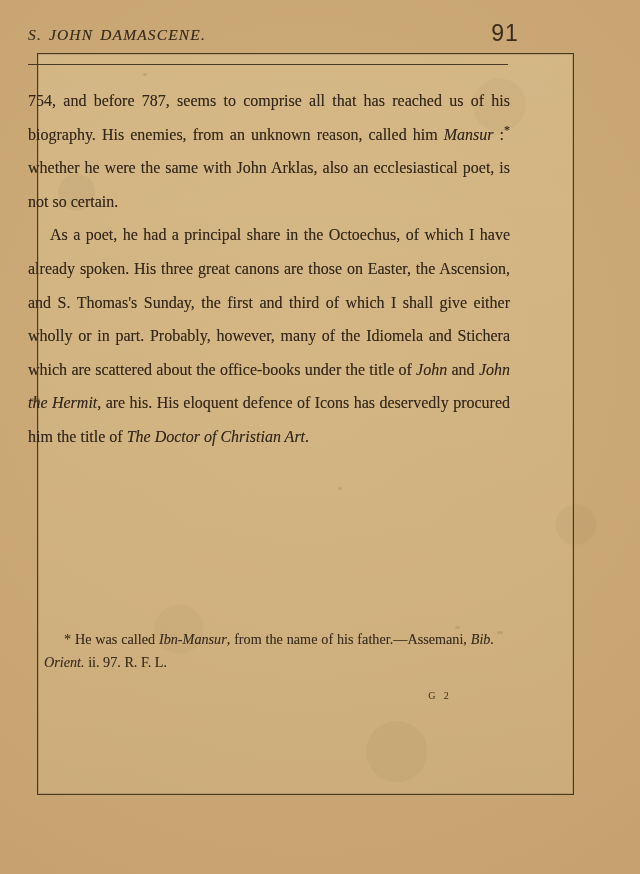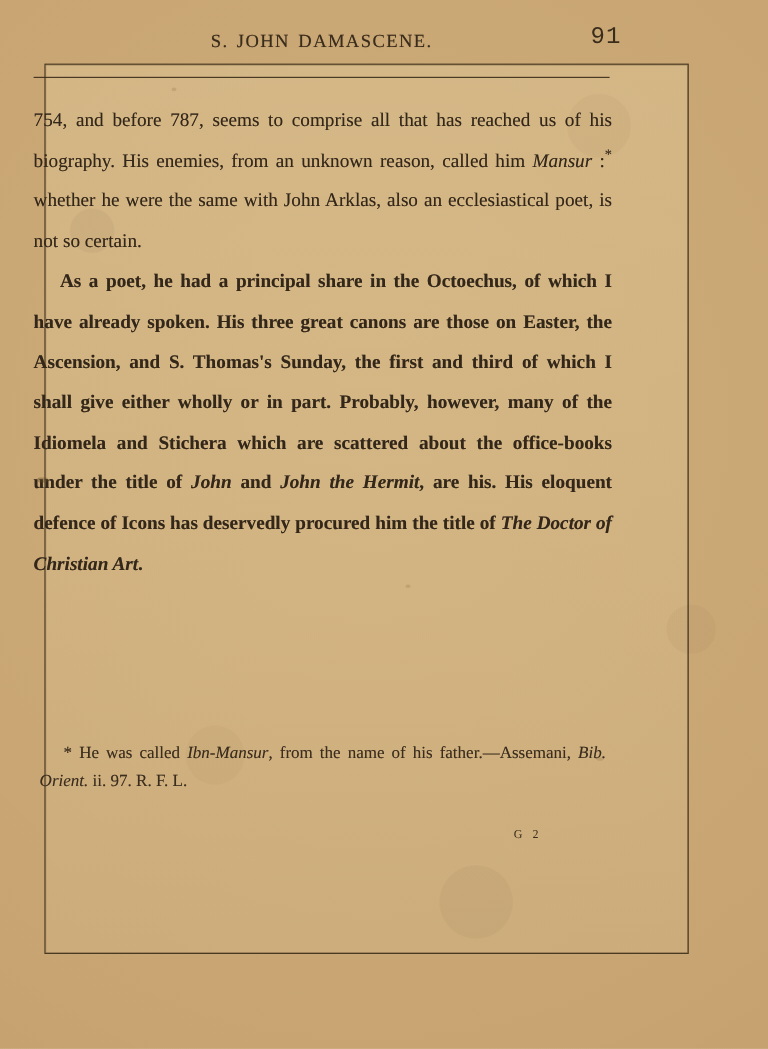--- a/index.html
+++ b/index.html
@@ -58,37 +58,38 @@
     position: absolute;
     left: 28px;
     top: 26px;
     width: 480px;
     height: 26px;
     display: flex;
     align-items: baseline;
   }
   #running-title {
     flex: 1;
-    text-align: center;
+    text-align: left;
     font-size: 15.5px;
     letter-spacing: 1.15px;
     color: #3a2c1b;
     word-spacing: 2px;
     text-shadow: 0 0 .6px rgba(58,44,27,.5);
+    font-style: italic;
   }
   #page-number {
     position: absolute;
     left: 470px;
     top: 20px;
     width: 70px;
     text-align: center;
-    font-size: 20px;
+    font-size: 23px;
     color: #3a2c1b;
     letter-spacing: 1px;
-    font-family: Liberation Mono, monospace;
+    font-family: Liberation Sans, sans-serif;
   }
   #header-rule {
     position: absolute;
     left: 28px;
     top: 64px;
     width: 480px;
     height: 0;
     border-top: 1.7px solid #3d2f1c;
     opacity: .92;
   }
@@ -108,40 +109,39 @@
     text-align: justify;
     text-justify: inter-word;
     color: #33271a;
     text-shadow: 0 0 .55px rgba(51,39,26,.45);
   }
   .para.indent {
     text-indent: 22px;
   }
   .para + .para {
     margin-top: 0px;
-    font-weight: bold;
   }
   .para i, .para em {
     font-style: italic;
   }
   sup.fn {
     font-size: .75em;
     vertical-align: super;
     line-height: 0;
   }
 
   
   #footnote-wrap {
     position: absolute;
     left: 28px;
     top: 612px;
     width: 482px;
   }
   #footnote {
-    margin: 5px;
+    margin: 16px;
     font-size: 14.2px;
     line-height: 23px;
     text-align: justify;
     color: #3a2d1e;
     text-indent: 20px;
     text-shadow: 0 0 .5px rgba(58,45,30,.4);
   }
   #footnote i {
     font-style: italic;
   }

